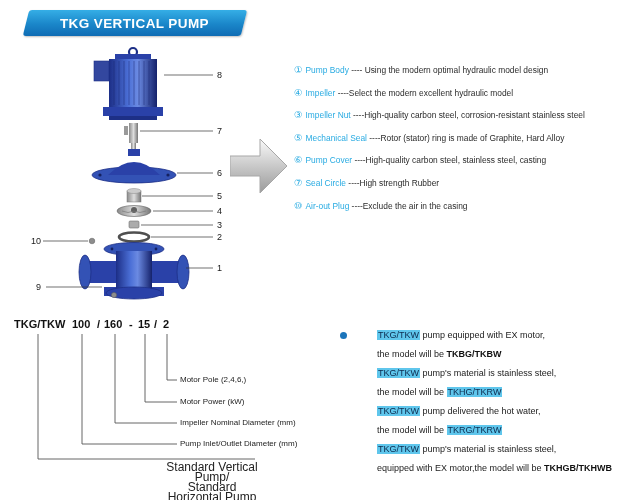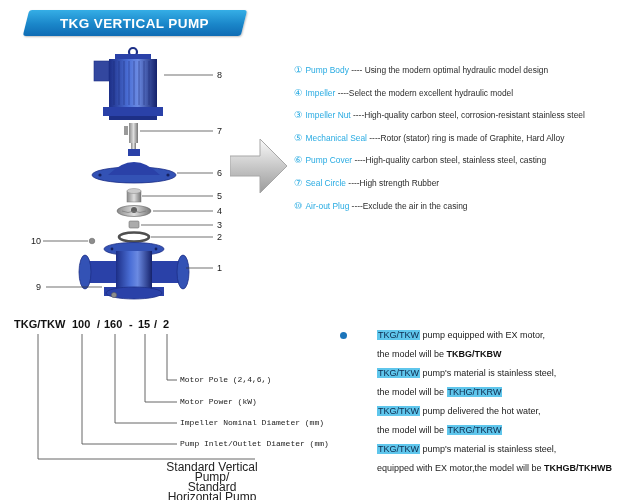--- a/index.html
+++ b/index.html
@@ -21,21 +21,21 @@
   .fdesc{color:#2b2b2b;}
 
   
   .pump-svg{position:absolute;left:30px;top:45px;}
   .arrow-svg{position:absolute;left:230px;top:134px;}
   .callout{font-size:9px;fill:#1a1a1a;font-family:"Liberation Sans",sans-serif;}
 
   
   .model{position:absolute;left:12px;top:318px;width:305px;height:178px;}
   .model .tok{position:absolute;top:0;font-weight:bold;font-size:11px;color:#111;white-space:nowrap;}
-  .model .lbl{position:absolute;font-size:8px;color:#222;white-space:nowrap;font-family:Liberation Mono, monospace;}
+  .model .lbl{position:absolute;font-size:8px;color:#222;white-space:nowrap;}
   .model .lbl2{position:absolute;font-size:12px;color:#222;text-align:center;line-height:10px;}
   .model svg{position:absolute;left:0;top:0;}
 
   
   .notes{position:absolute;left:353px;top:326px;width:258px;font-size:9px;color:#222;}
   .note-line{position:relative;line-height:19px;white-space:nowrap;padding-left:24px;}
   .bullet{position:absolute;left:-13px;top:6px;width:7px;height:7px;border-radius:50%;
           background:#1b75bb;display:block;}
   .hl{background:#5fc6ec;color:#0d2b4e;padding:0 1px;}
   .bold{font-weight:bold;color:#111;}

